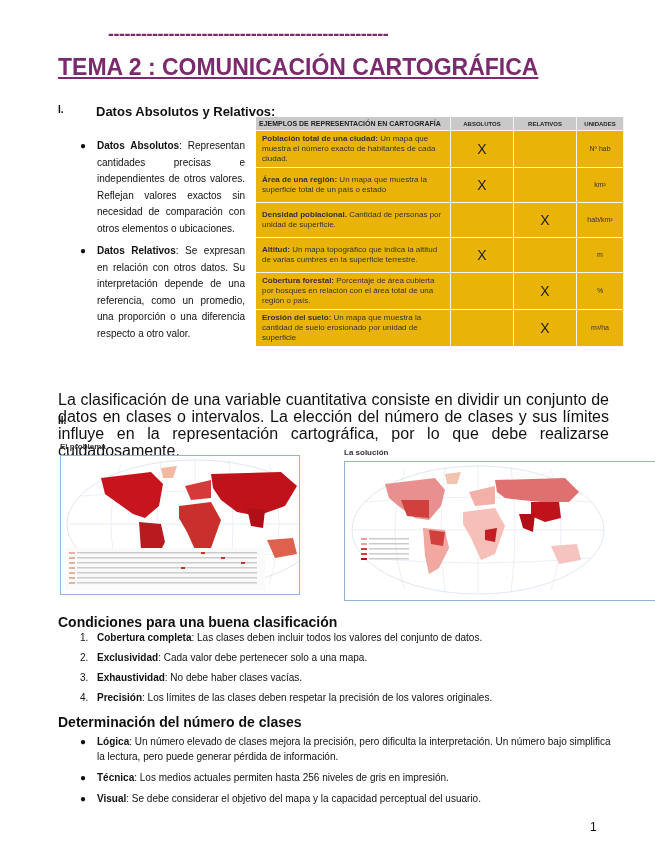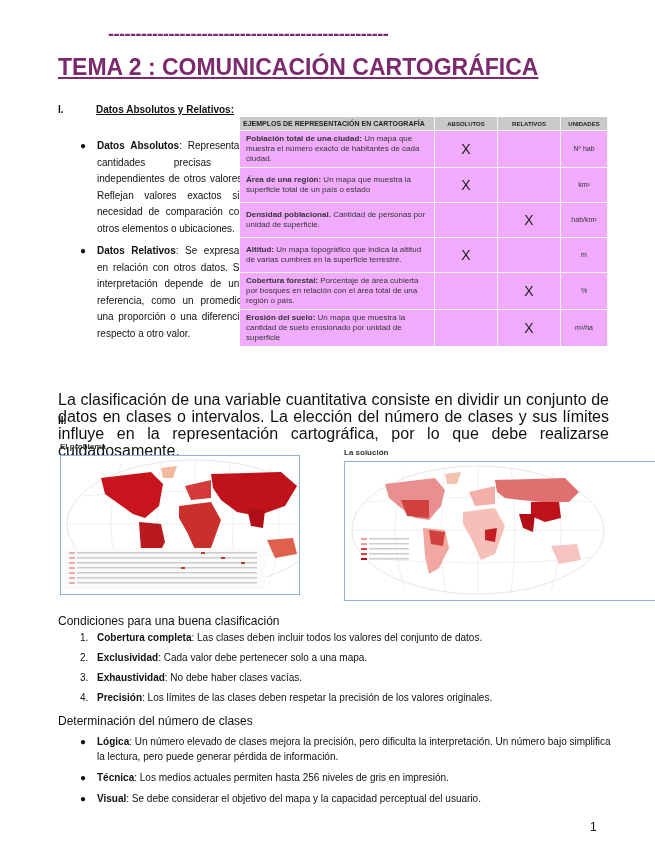--- a/index.html
+++ b/index.html
@@ -2,36 +2,36 @@
 <html><head>
 <meta charset="utf-8">
 <style>
   html, body { margin:0; padding:0; background:#ffffff; }
   body { width:655px; height:848px; position:relative; overflow:hidden;
          font-family:"Liberation Sans", sans-serif; color:#111; }
   .page { position:absolute; left:0; top:0; width:655px; height:848px; }
   .dashes { position:absolute; left:108px; top:24px; font-size:18px; font-weight:bold; color:#7b2a6e; letter-spacing:-0.5px; white-space:nowrap; }
   .title { position:absolute; left:58px; top:54px; font-size:23px; font-weight:bold; color:#7b2a6e; text-decoration:underline; white-space:nowrap; }
   .sec-num { position:absolute; font-size:10px; font-weight:bold; }
-  .sec-title { position:absolute; font-size:10px; font-weight:bold;text-decoration:underline; }
+  .sec-title { position:absolute; font-size:13px; font-weight:bold; }
   .col-left { position:absolute; left:80px; top:138px; width:165px; font-size:10px; line-height:16.5px; }
   .bullet-item { position:relative; padding-left:17px; text-align:justify; margin-bottom:6px; }
   .bullet-item .dot { position:absolute; left:0; top:0; }
   .bold { font-weight:bold; }
-  table.examples { position:absolute; left:240px; top:117px; width:368px; border-collapse:collapse; font-size:8px; background:#f0abfc; color:#333; }
+  table.examples { position:absolute; left:256px; top:117px; width:368px; border-collapse:collapse; font-size:8px; background:#eab308; color:#333; }
   table.examples th { background:#c9c9c9; font-size:7px; font-weight:bold; color:#222; padding:1px 3px; text-align:left; border-right:1px solid #f3f3f3; height:11px; }
   table.examples th.c { text-align:center; font-size:6px; }
   table.examples td { padding:3px 6px; border-top:1px solid #f3f3f3; border-right:1px solid #f3f3f3; vertical-align:middle; height:28px; line-height:10px; }
   table.examples td.x { text-align:center; font-size:14px; color:#222; width:50px; }
   table.examples td.u { text-align:center; font-size:7px; width:34px; }
   .para { position:absolute; left:58px; top:391px; width:551px; font-size:16px; line-height:17px; text-align:justify; }
   .map-block { position:absolute; }
   .map-label { font-size:8px; font-weight:bold; color:#333; margin-bottom:4px; }
   .map-frame { border:1px solid #8fb3d9; background:#fff; position:relative; overflow:hidden; }
-  .subhead { position:absolute; left:58px; font-size:12px; font-weight:normal; }
+  .subhead { position:absolute; left:58px; font-size:14px; font-weight:bold; }
   .olist { position:absolute; left:80px; top:632px; width:540px; font-size:10px; }
   .olist .row { height:20px; position:relative; padding-left:17px; }
   .olist .num { position:absolute; left:0; }
   .ulist { position:absolute; left:80px; top:734px; width:540px; font-size:10px; line-height:15px; }
   .ulist .row { position:relative; padding-left:17px; margin-bottom:6px; }
   .ulist .dot { position:absolute; left:0; }
   .pagenum { position:absolute; left:590px; top:820px; font-size:12px; }
 </style>
 </head>
 <body>

